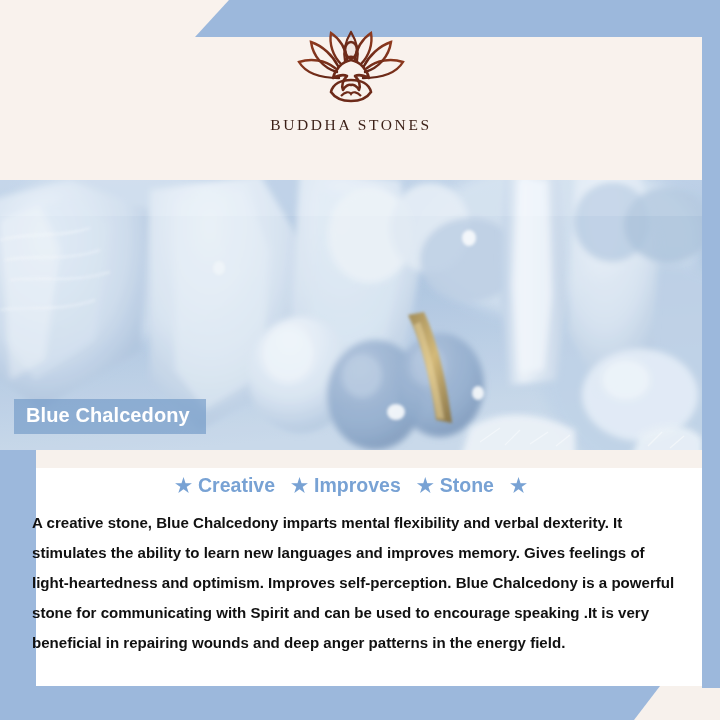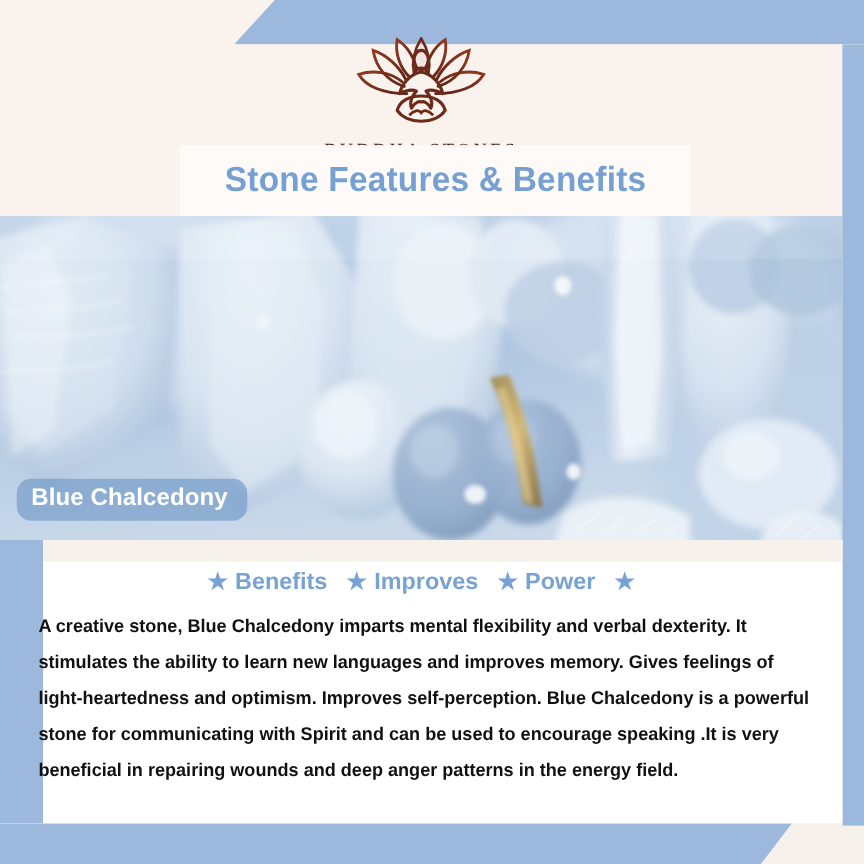--- a/index.html
+++ b/index.html
@@ -89,21 +89,20 @@
 
   .caption{
     position:absolute; left:14px; bottom:16px;
     padding:4px 16px 6px 12px;
     background:rgba(108,148,196,.62);
     color:#ffffff;
     font-size:20px;
     font-weight:700;
     letter-spacing:.1px;
     line-height:1.25;
-    border-radius:12px;
   }
 
   
   .body-area{
     position:absolute; top:450px; left:36px; width:666px; height:236px;
     background:#ffffff;
   }
   .body-area::before{
     content:""; position:absolute; top:0; left:0; right:0; height:18px;
     background:#f7f1ec;
@@ -184,23 +183,20 @@
                    C84 46 90 48 94 50 C92 42 86 34 76 32 Z" fill="none" stroke="#6d2a19" stroke-width="2.6" stroke-linejoin="round"></path>
 
           <path d="M56 64 C58 56 66 52 76 52 C86 52 94 56 96 64
                    C92 70 84 73 76 73 C68 73 60 70 56 64 Z" fill="none" stroke="#6d2a19" stroke-width="2.6"></path>
           <path d="M66 68 C70 64 74 63 76 66 C78 63 82 64 86 68" fill="none" stroke="#6d2a19" stroke-width="2.2"></path>
         </svg>
       </span>
       <span class="brand-name">BUDDHA STONES</span>
     </div>
 
-    <div class="title-box">
-      <span class="title-text">Stone Features &amp; Benefits</span>
-    </div>
   </div>
 
   <div class="photo">
     <svg width="702" height="270" viewBox="0 0 702 270" preserveAspectRatio="none" aria-hidden="true">
       <defs>
         <linearGradient id="bg" x1="0" y1="0" x2="0.25" y2="1">
           <stop offset="0" stop-color="#bdd0e6"></stop>
           <stop offset=".45" stop-color="#a9c1de"></stop>
           <stop offset="1" stop-color="#c9d9ea"></stop>
         </linearGradient>
@@ -325,29 +321,29 @@
     </svg>
 
     <div class="caption">Blue Chalcedony</div>
   </div>
 
   <div class="body-area">
 
     <div class="traits">
       <span class="trait">
         <span class="star">★</span>
-        <span>Benefits</span>
+        <span>Creative</span>
       </span>
       <span class="trait">
         <span class="star">★</span>
         <span>Improves</span>
       </span>
       <span class="trait">
         <span class="star">★</span>
-        <span>Power</span>
+        <span>Stone</span>
       </span>
       <span class="trait">
         <span class="star">★</span>
       </span>
     </div>
 
     <p class="paragraph">A creative stone, Blue Chalcedony imparts mental flexibility and verbal dexterity. It stimulates the ability to learn new languages and improves memory. Gives feelings of light-heartedness and optimism. Improves self-perception. Blue Chalcedony is a powerful stone for communicating with Spirit and can be used to encourage speaking .It is very beneficial in repairing wounds and deep anger patterns in the energy field.</p>
   </div>
 
 </div>

